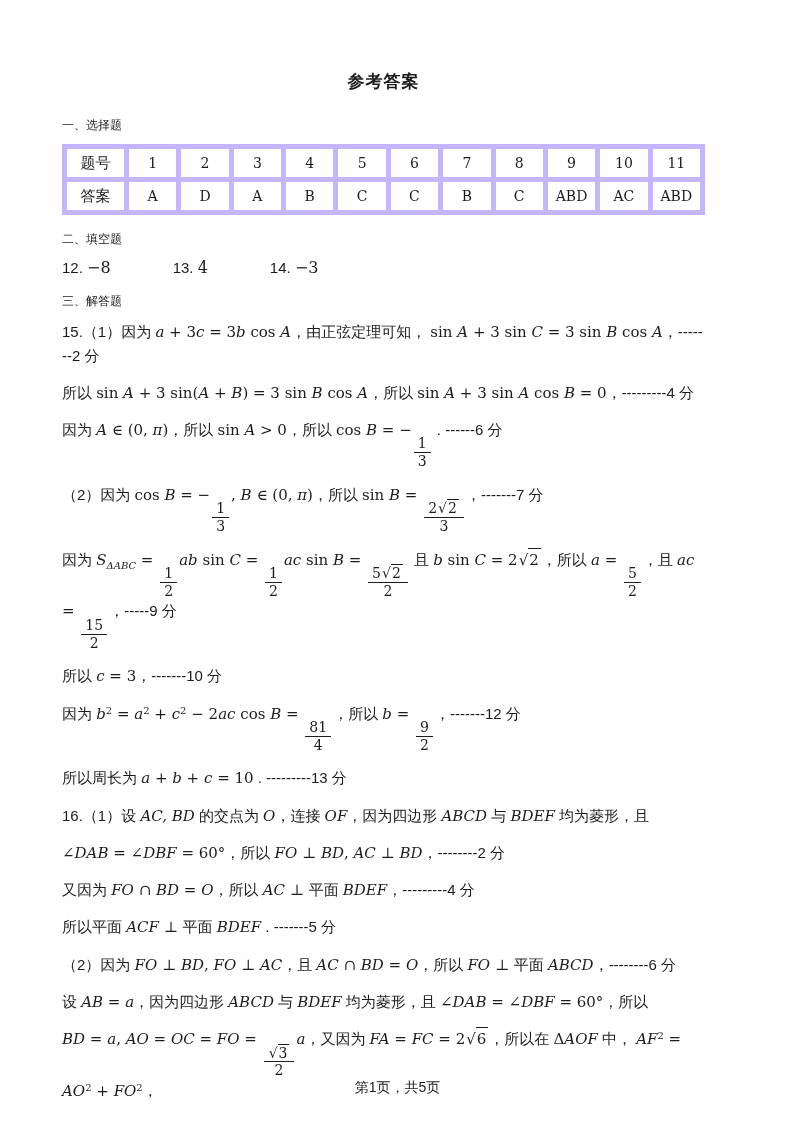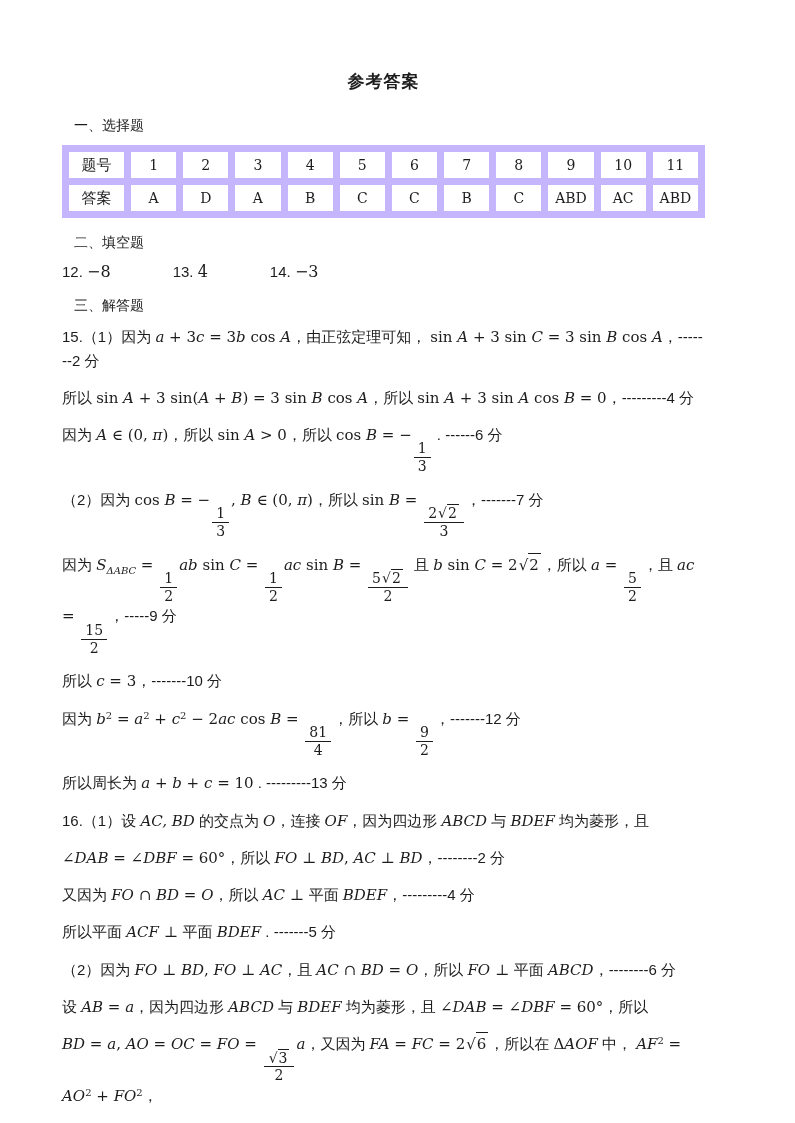--- a/index.html
+++ b/index.html
@@ -4,23 +4,23 @@
 <style>
   * { box-sizing: border-box; }
   html, body { margin: 0; padding: 0; background: #e8e8e8; }
   .page {
     width: 795px; height: 1123px; margin: 0 auto; background: #ffffff;
     position: relative; padding: 70px 90px 0 62px;
     font-family: "Liberation Sans", sans-serif;
     font-size: 15px; color: #1c1c1c; overflow: hidden;
   }
   .title { text-align: center; font-weight: bold; font-size: 17px; margin: 0 0 24px 0; letter-spacing: 1px; }
-  .heading { font-size: 14px; margin: 0 0 10px 12px; }
+  .heading { font-size: 12px; margin: 0 0 10px 0; }
   table.ans { border-collapse: collapse; width: 100%; table-layout: fixed; margin: 4px 0 16px 0; border: 2px solid #2a2a2a; }
-  table.ans td, table.ans th { border: 7px solid #c4b5fd; height: 33px; text-align: center; vertical-align: middle; font-weight: normal; padding: 0; }
+  table.ans td, table.ans th { border: 5px solid #c4b5fd; height: 33px; text-align: center; vertical-align: middle; font-weight: normal; padding: 0; }
   table.ans th { font-family: "Liberation Sans", sans-serif; }
   table.ans td { font-family: "DejaVu Serif", serif; font-size: 14px; }
   .blanks { margin: 4px 0 16px 0; }
   .blank { margin-right: 62px; }
   .blank .no { font-family: "Liberation Sans", sans-serif; text-align: right; }
   .blank .val { font-family: "DejaVu Serif", serif; font-size: 16px; }
   .solutions { }
   .line { margin: 2px 0 13px 0; line-height: 1.55; }
   .zh { font-family: "Liberation Sans", sans-serif; }
   .mi { font-family: "DejaVu Serif", serif; font-style: italic; }
@@ -179,13 +179,14 @@
               <span class="radicand">3</span>
             </span>
           </span>
           <span class="den"><span class="mo">2</span></span>
         </span><span class="mi">a</span><span class="zh">，又因为 </span><span class="mi">FA</span><span class="mo"> = </span><span class="mi">FC</span><span class="mo"> = 2</span><span class="sqrt">
           <span class="rad">√</span>
           <span class="radicand">6</span>
         </span><span class="zh">，所以在 </span><span class="mo">Δ</span><span class="mi">AOF</span><span class="zh"> 中， </span><span class="mi">AF</span><span class="sup">2</span><span class="mo"> = </span><span class="mi">AO</span><span class="sup">2</span><span class="mo"> + </span><span class="mi">FO</span><span class="sup">2</span><span class="zh">，</span></div>
     </div>
 
+  <div class="footer">第1页，共5页</div>
 </div>
 
 </body></html>

